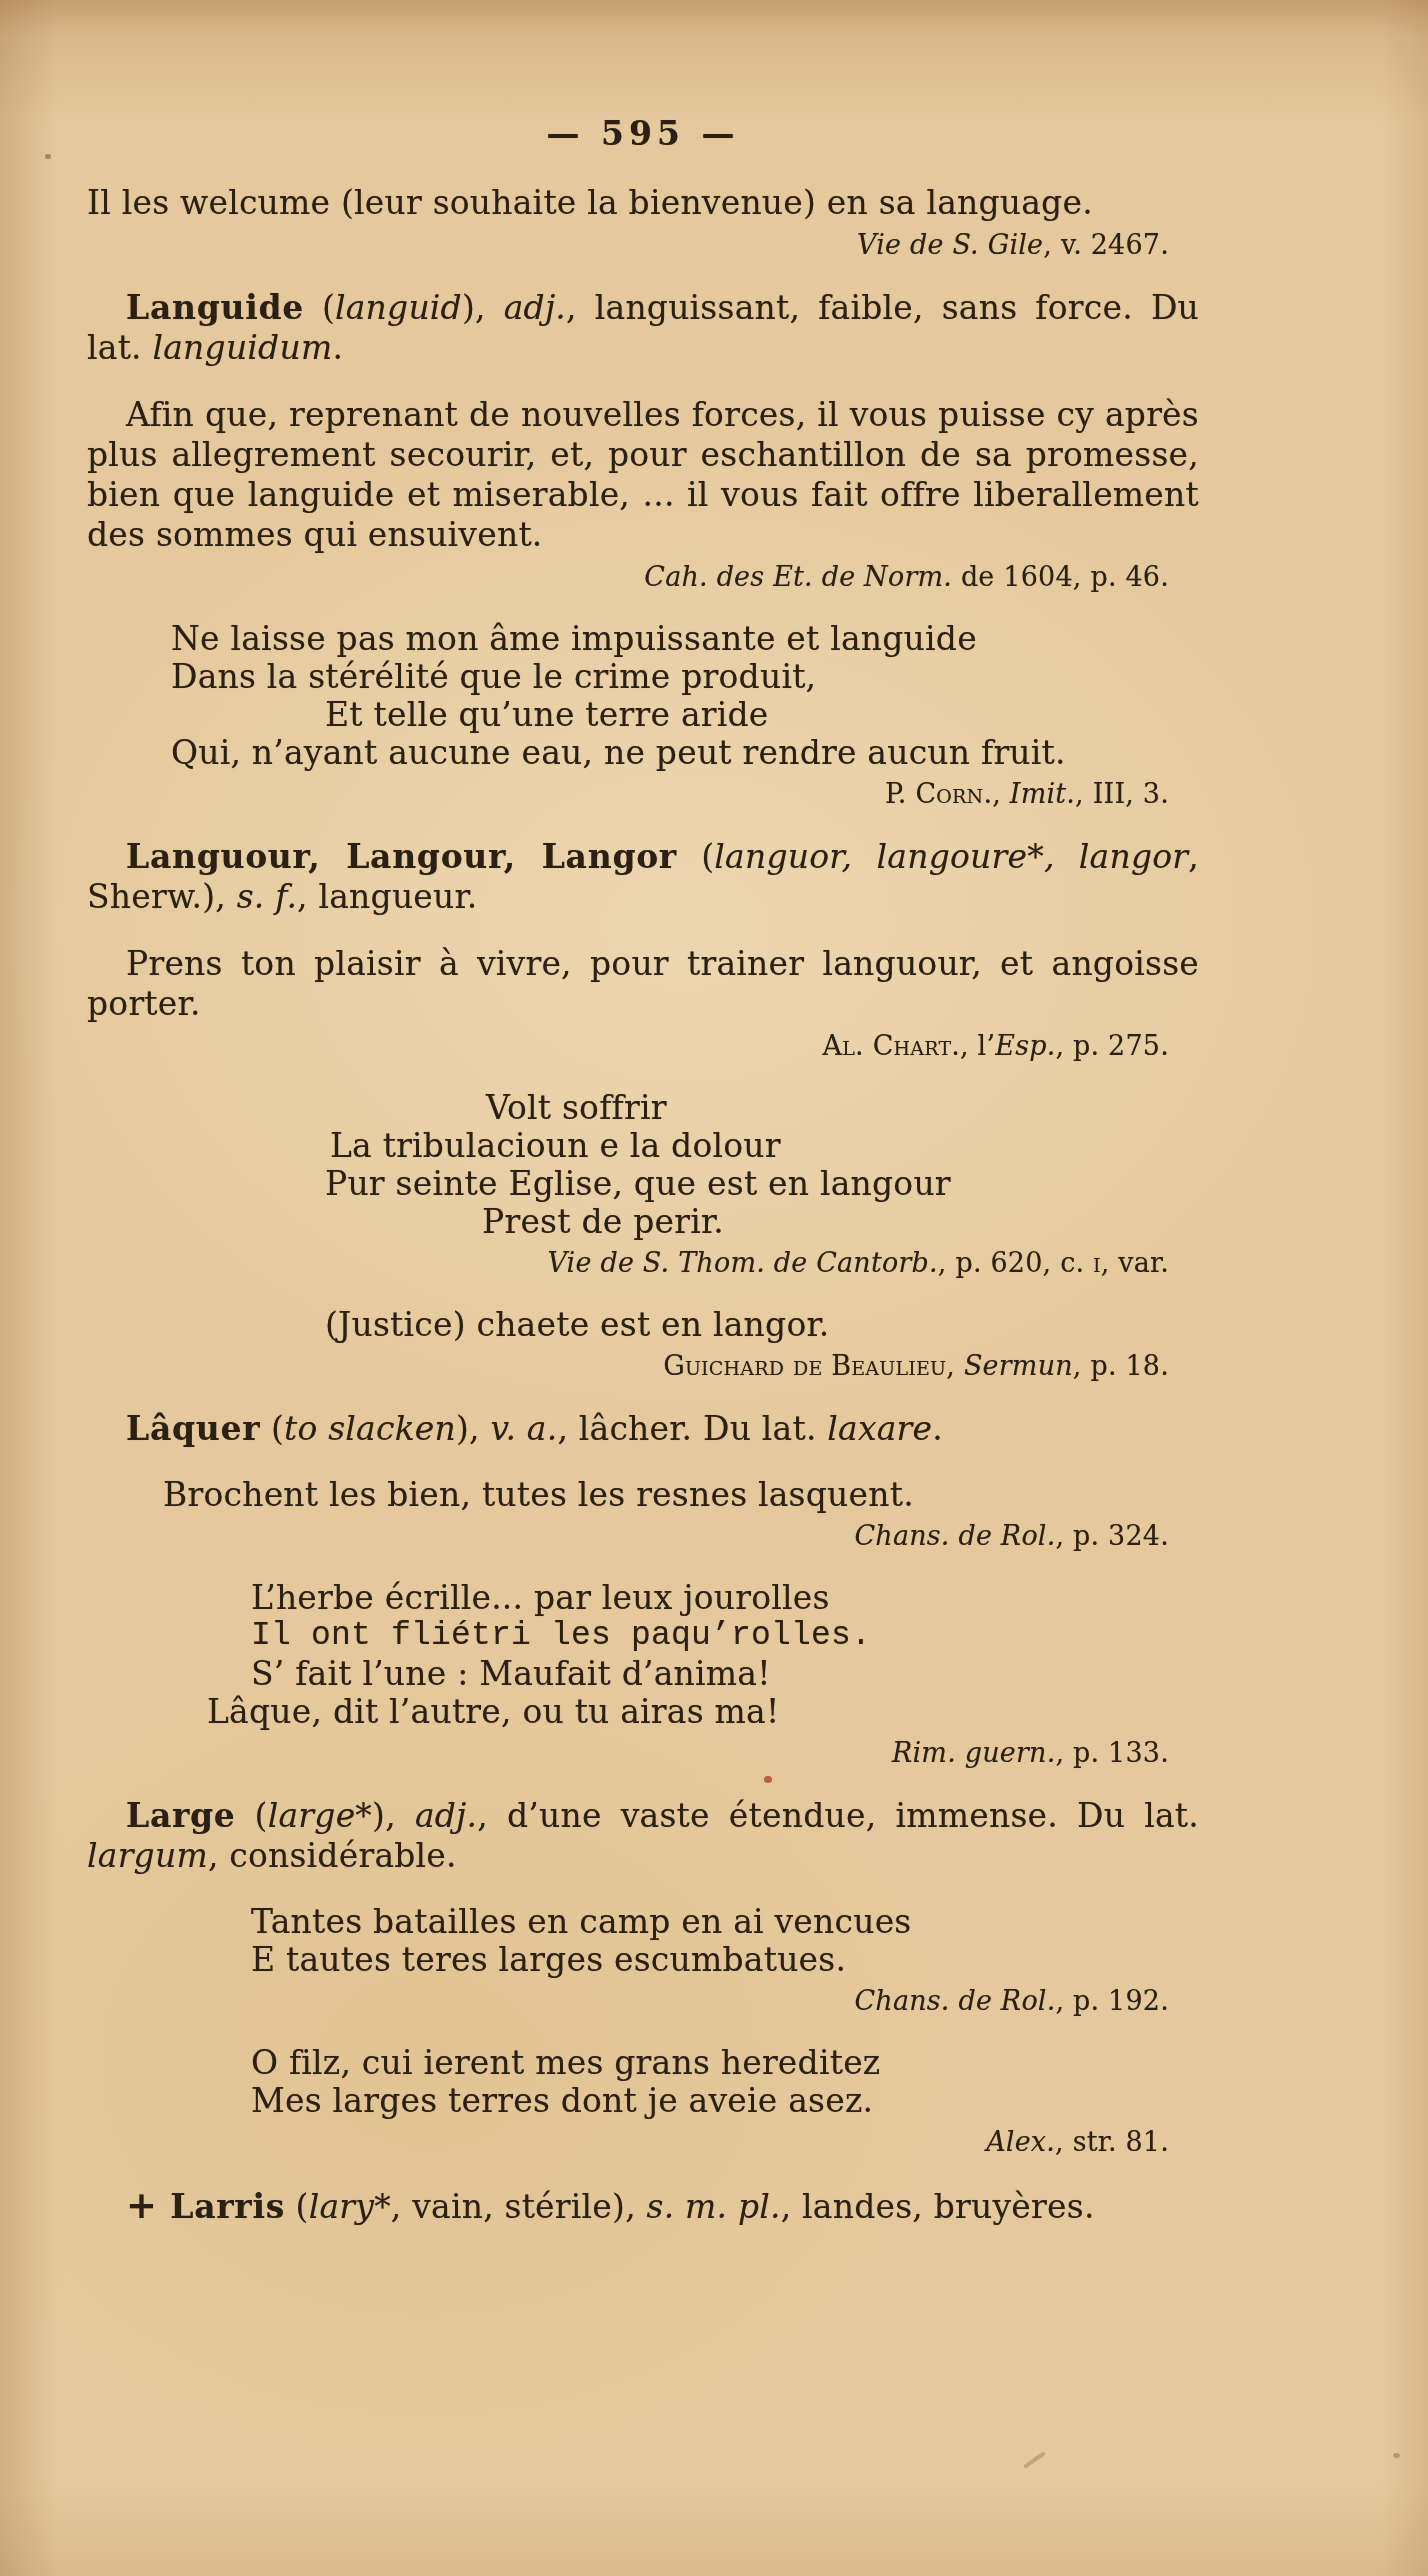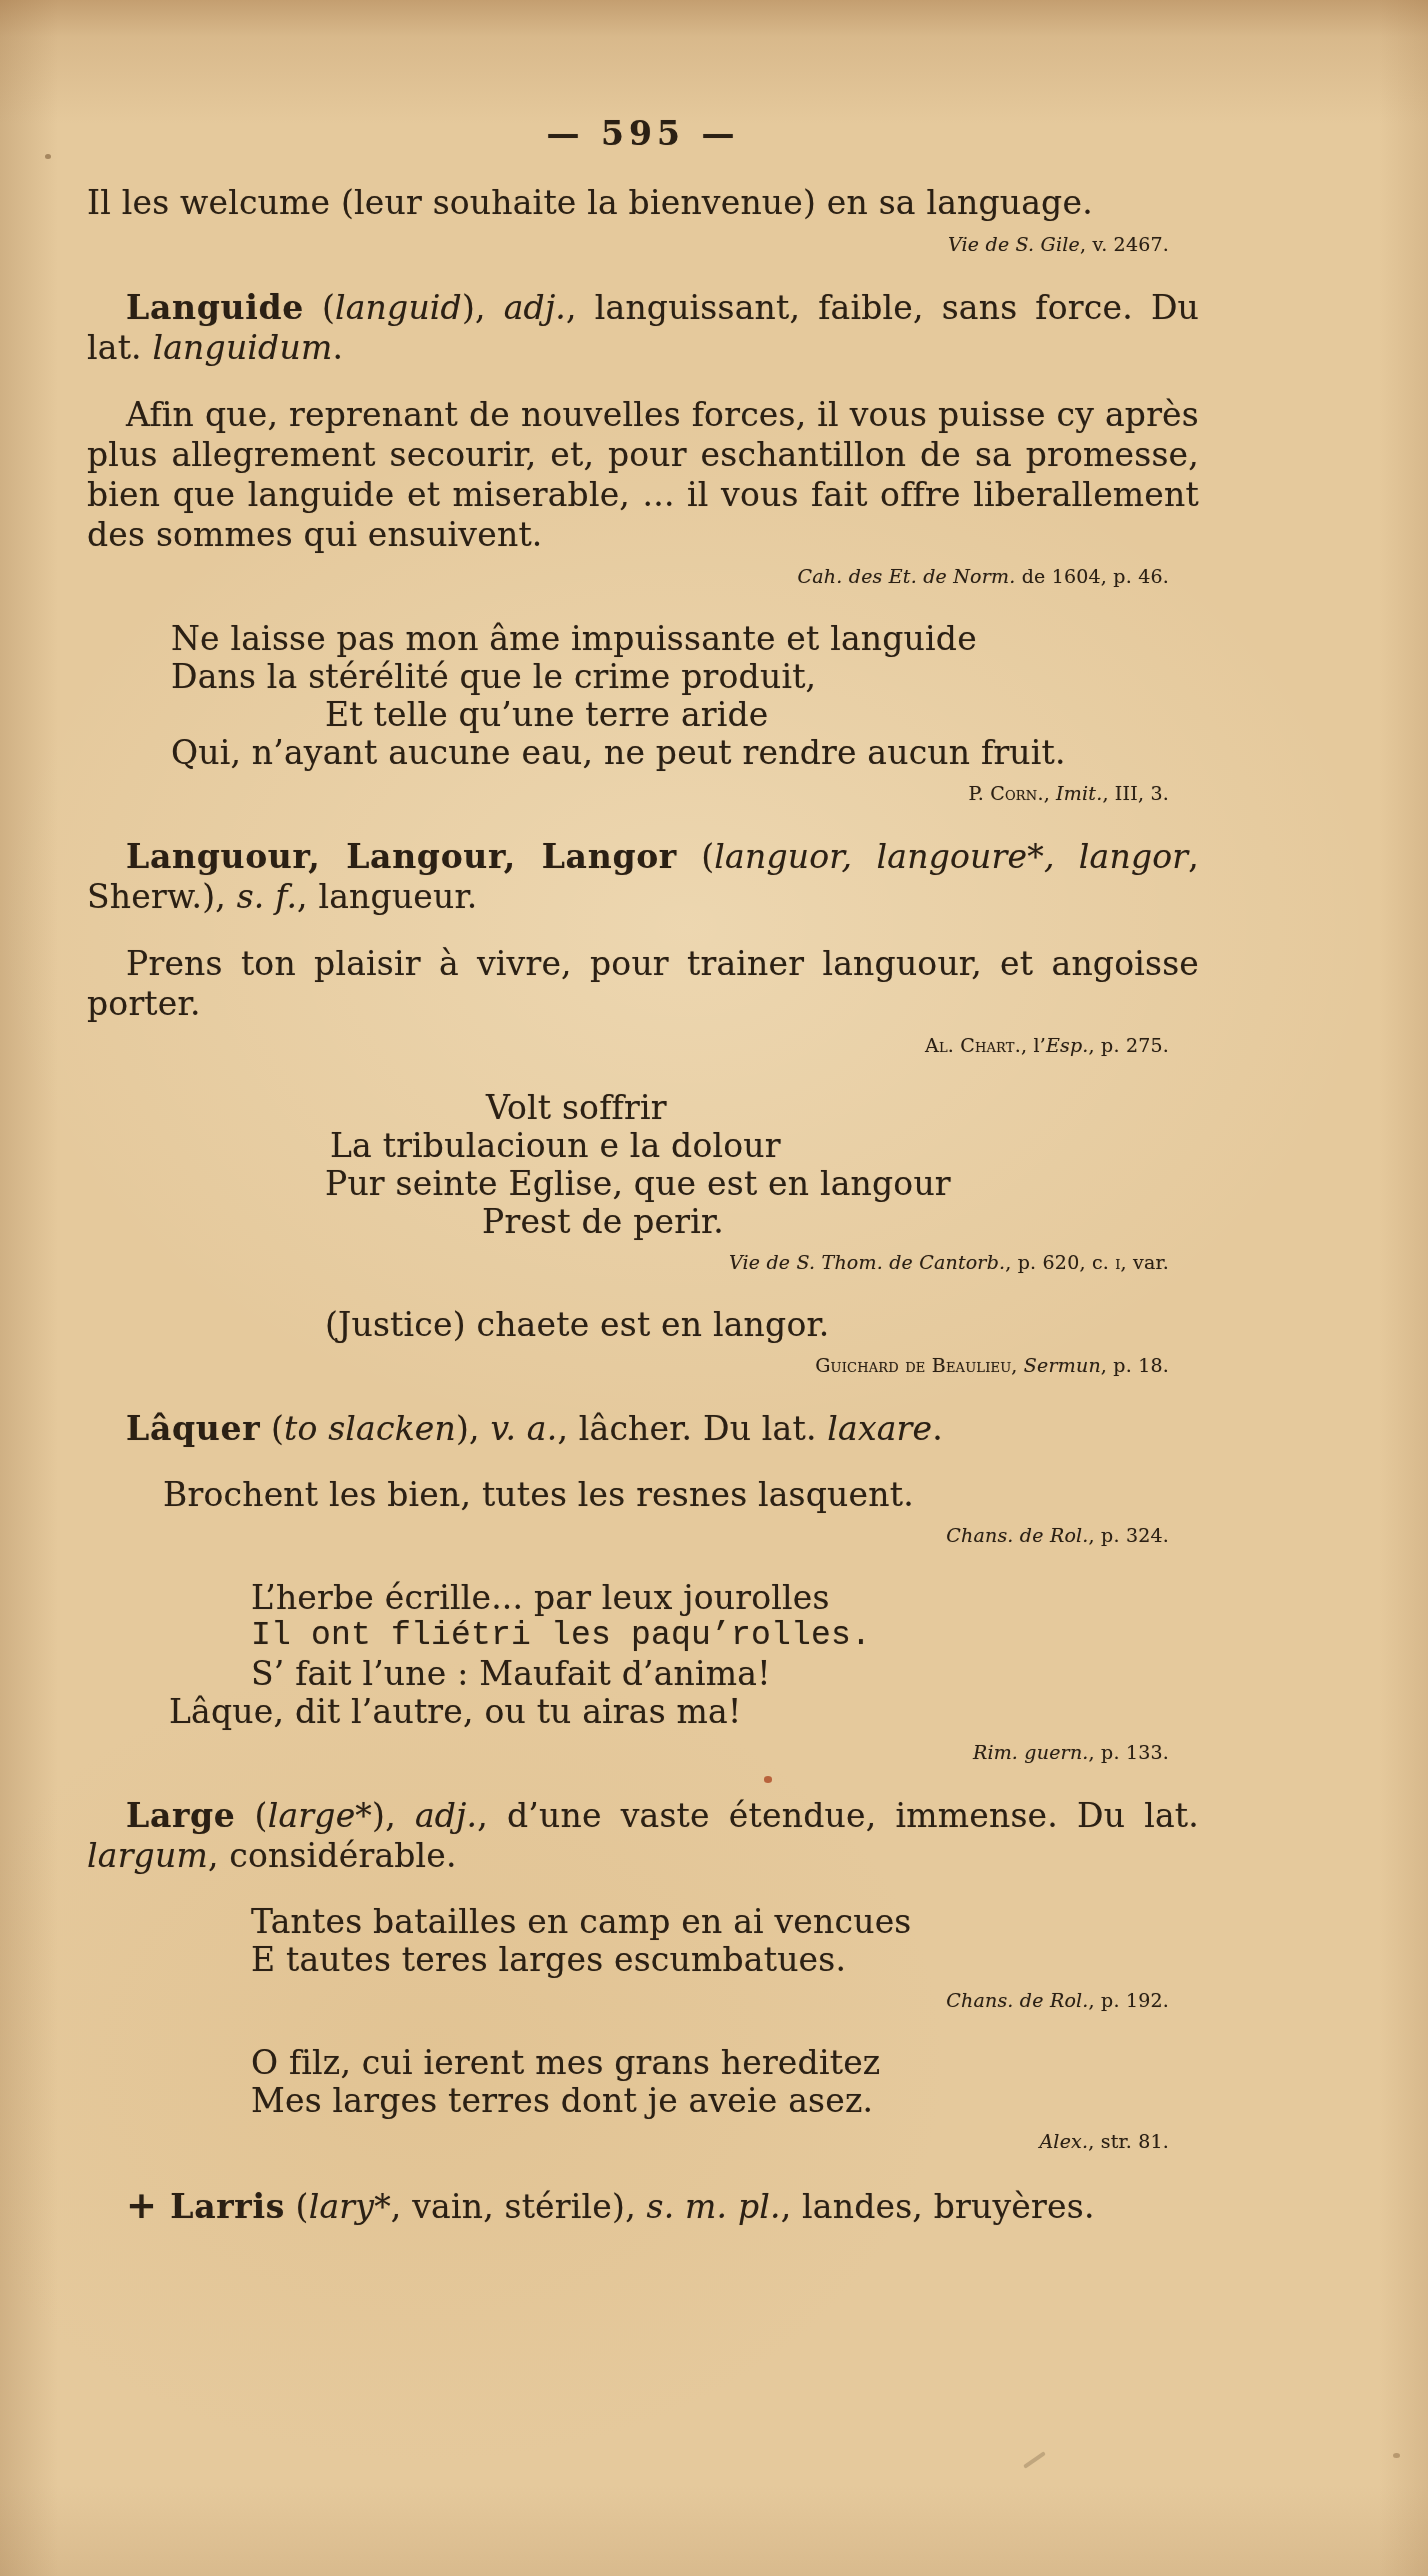--- a/index.html
+++ b/index.html
@@ -31,21 +31,21 @@
     text-align:center;
     font-size:33px;font-weight:700;letter-spacing:5px;
   }
   .b-prose,.b-entry{ text-align:justify; text-indent:39px; margin-top:27px; }
   .b-prose.flush{ text-indent:0; margin-top:29px; }
   .b-verse{ margin-top:27px; }
   .b-verse .verse-line{ line-height:38px; }
   .b-citation{
     margin-top:5px;
     text-align:right; padding-right:30px;
-    font-size:19px; line-height:33px;
+    font-size:27px; line-height:33px;
     position:relative;
   }
   .s-r{ font-style:normal; }
   .s-i{ font-style:italic; }
   .s-b{ font-weight:700; letter-spacing:0.7px; }
   .s-sc{ font-variant:small-caps; }
   .s-x{ font-size:1.12em; font-weight:600; }
   .mark{ position:absolute; pointer-events:none; }
   .mark.dot{ border-radius:50%; }
 </style>
@@ -86,21 +86,21 @@
         <div class="b-citation"><span class="s-sc">Guichard de Beaulieu</span><span class="s-r">, </span><span class="s-i">Sermun</span><span class="s-r">, p. 18.</span></div>
         <div class="b-entry"><span class="s-b">Lâquer</span><span class="s-r"> (</span><span class="s-i">to slacken</span><span class="s-r">), </span><span class="s-i">v. a.</span><span class="s-r">, lâcher. Du lat. </span><span class="s-i">laxare</span><span class="s-r">.</span></div>
         <div class="b-verse">
           <div class="verse-line" style="margin-left: 76px;"><span class="s-r">Brochent les bien, tutes les resnes lasquent.</span></div>
         </div>
         <div class="b-citation"><span class="s-i">Chans. de Rol.</span><span class="s-r">, p. 324.</span></div>
         <div class="b-verse">
           <div class="verse-line" style="margin-left: 164px;"><span class="s-r">L’herbe écrille... par leux jourolles</span></div>
           <div class="verse-line" style="margin-left: 164px; font-family: Liberation Mono, monospace;"><span class="s-r">Il ont fliétri les paqu’rolles.</span></div>
           <div class="verse-line" style="margin-left: 164px;"><span class="s-r">S’ fait l’une : Maufait d’anima!</span></div>
-          <div class="verse-line" style="margin-left: 82px;"><span class="s-r">Lâque, dit l’autre, ou tu airas ma!</span></div>
+          <div class="verse-line" style="margin-left: 120px;"><span class="s-r">Lâque, dit l’autre, ou tu airas ma!</span></div>
         </div>
         <div class="b-citation"><span class="s-i">Rim. guern.</span><span class="s-r">, p. 133.</span></div>
         <div class="b-entry"><span class="s-b">Large</span><span class="s-r"> (</span><span class="s-i">large*</span><span class="s-r">), </span><span class="s-i">adj.</span><span class="s-r">, d’une vaste étendue, immense. Du lat. </span><span class="s-i">largum</span><span class="s-r">, considérable.</span></div>
         <div class="b-verse">
           <div class="verse-line" style="margin-left: 164px;"><span class="s-r">Tantes batailles en camp en ai vencues</span></div>
           <div class="verse-line" style="margin-left: 164px;"><span class="s-r">E tautes teres larges escumbatues.</span></div>
         </div>
         <div class="b-citation"><span class="s-i">Chans. de Rol.</span><span class="s-r">, p. 192.</span></div>
         <div class="b-verse">
           <div class="verse-line" style="margin-left: 164px;"><span class="s-r">O filz, cui ierent mes grans hereditez</span></div>

